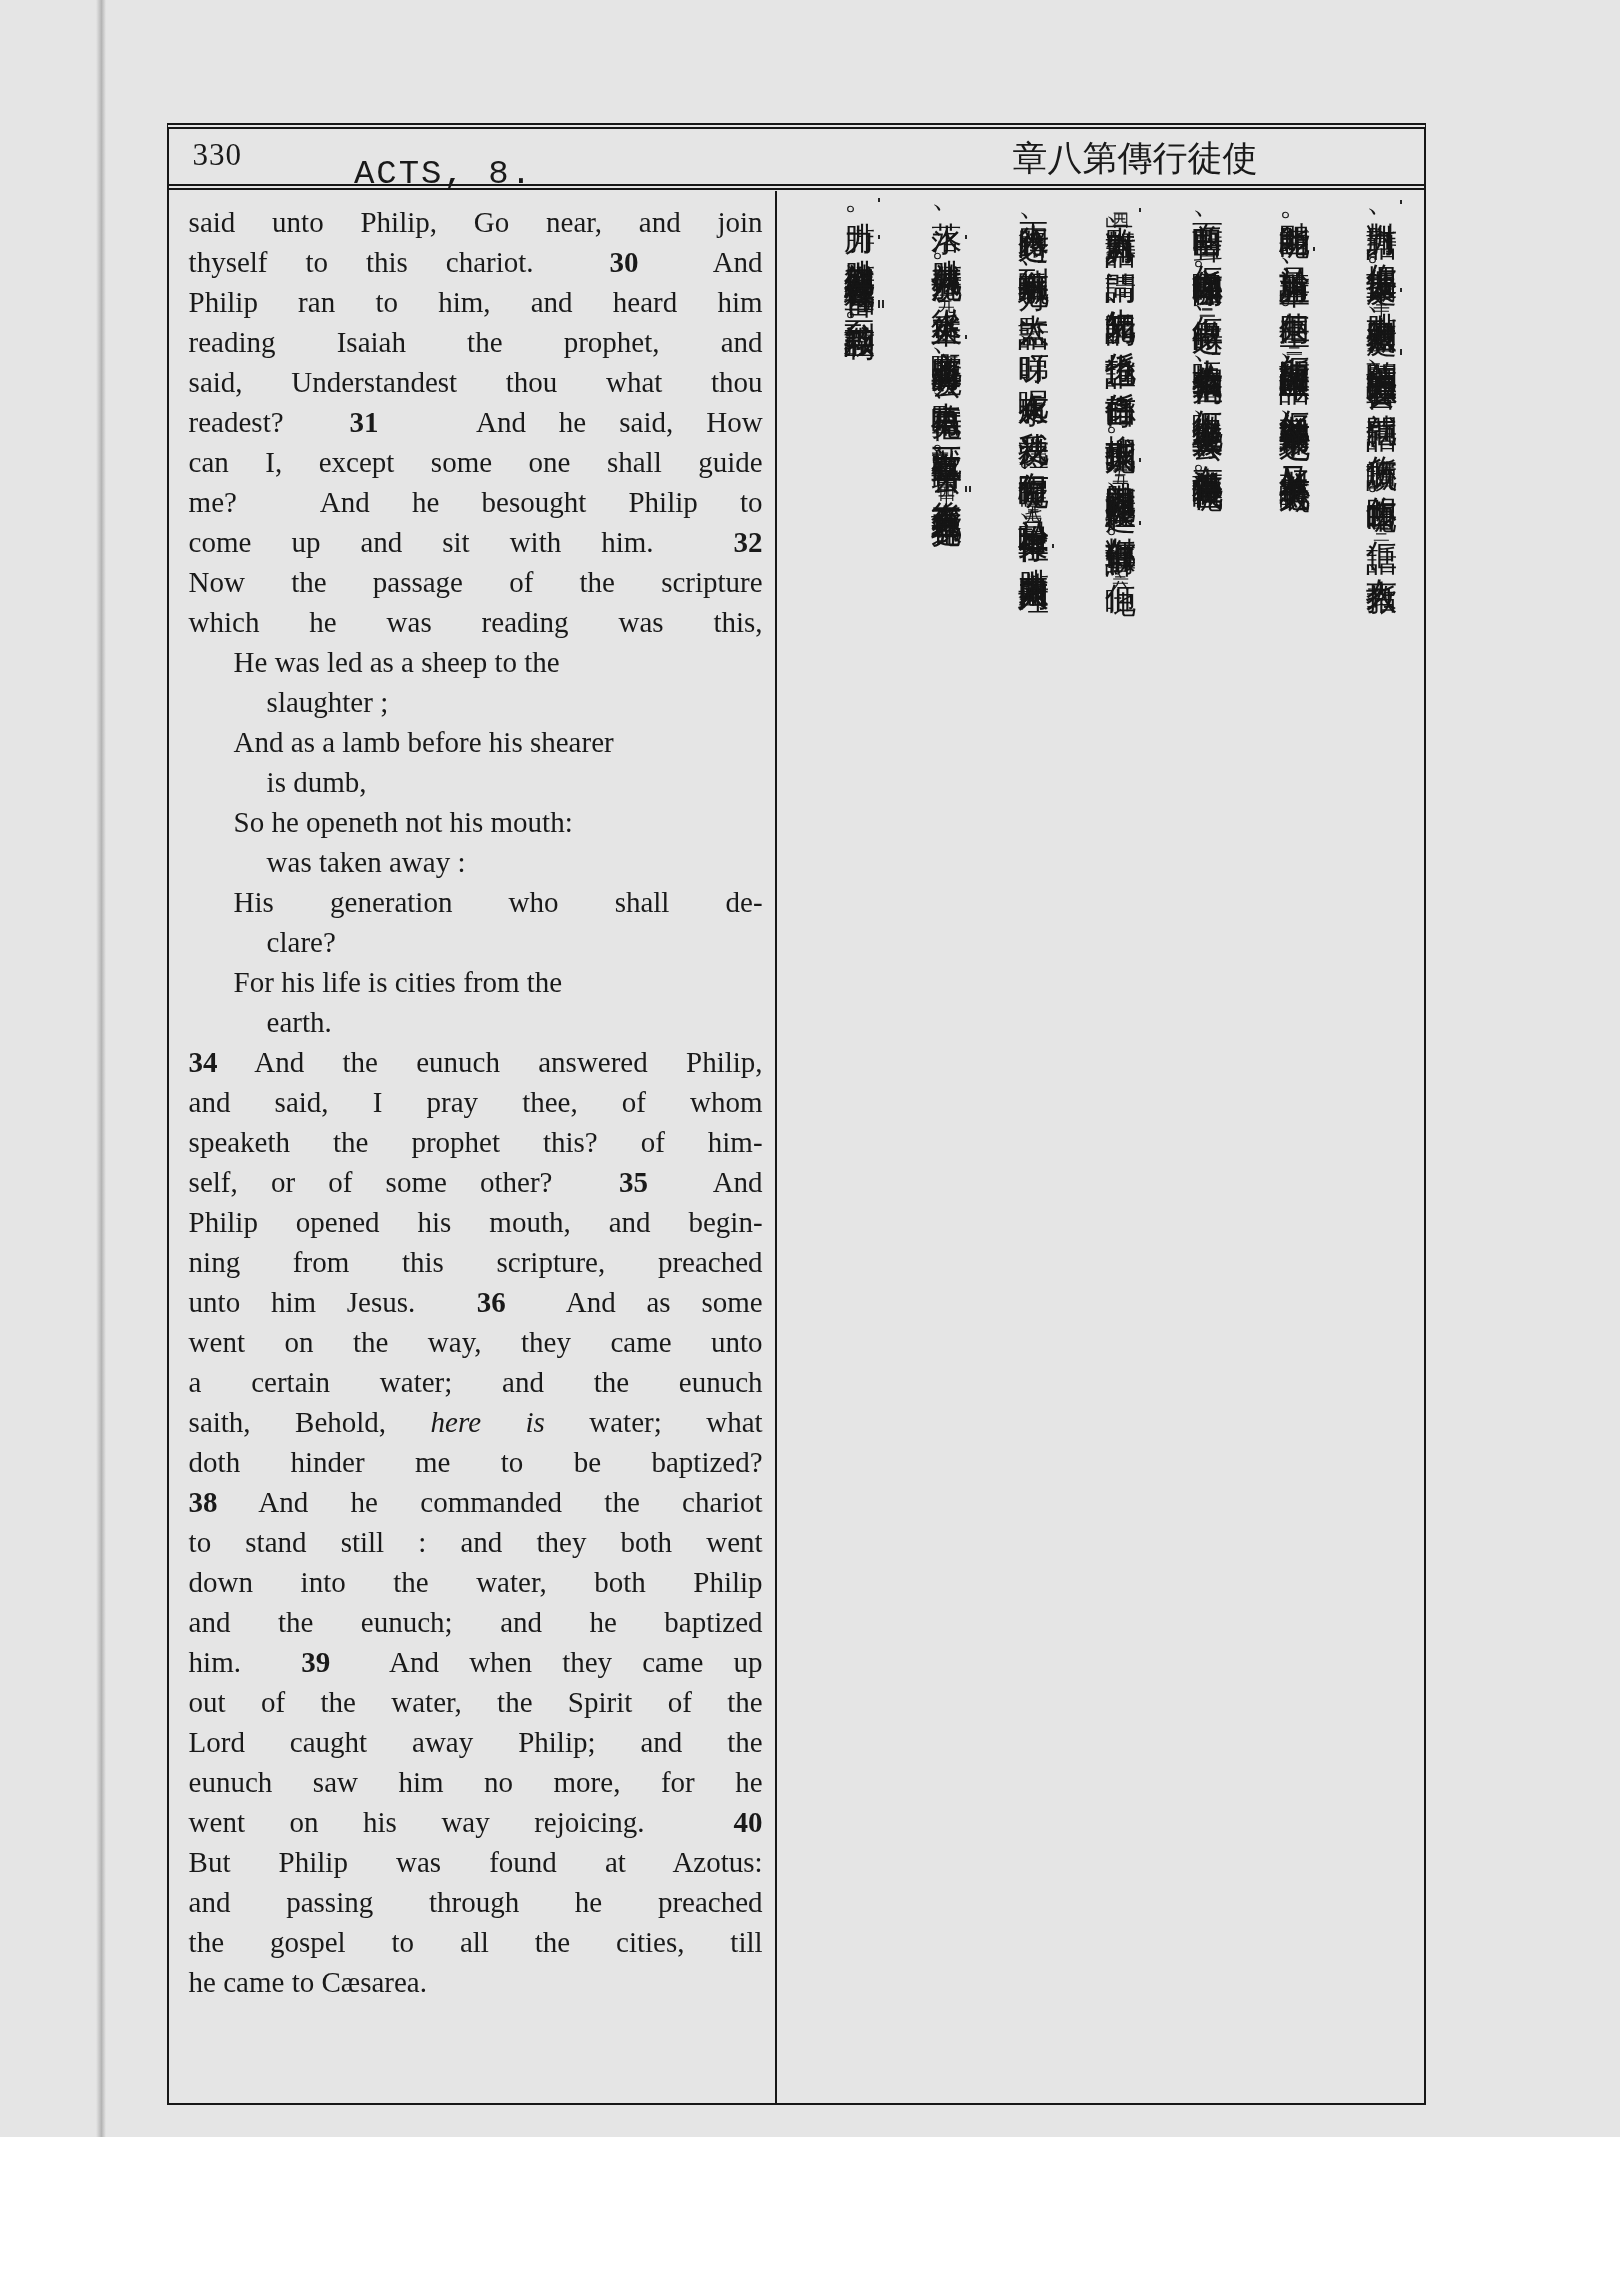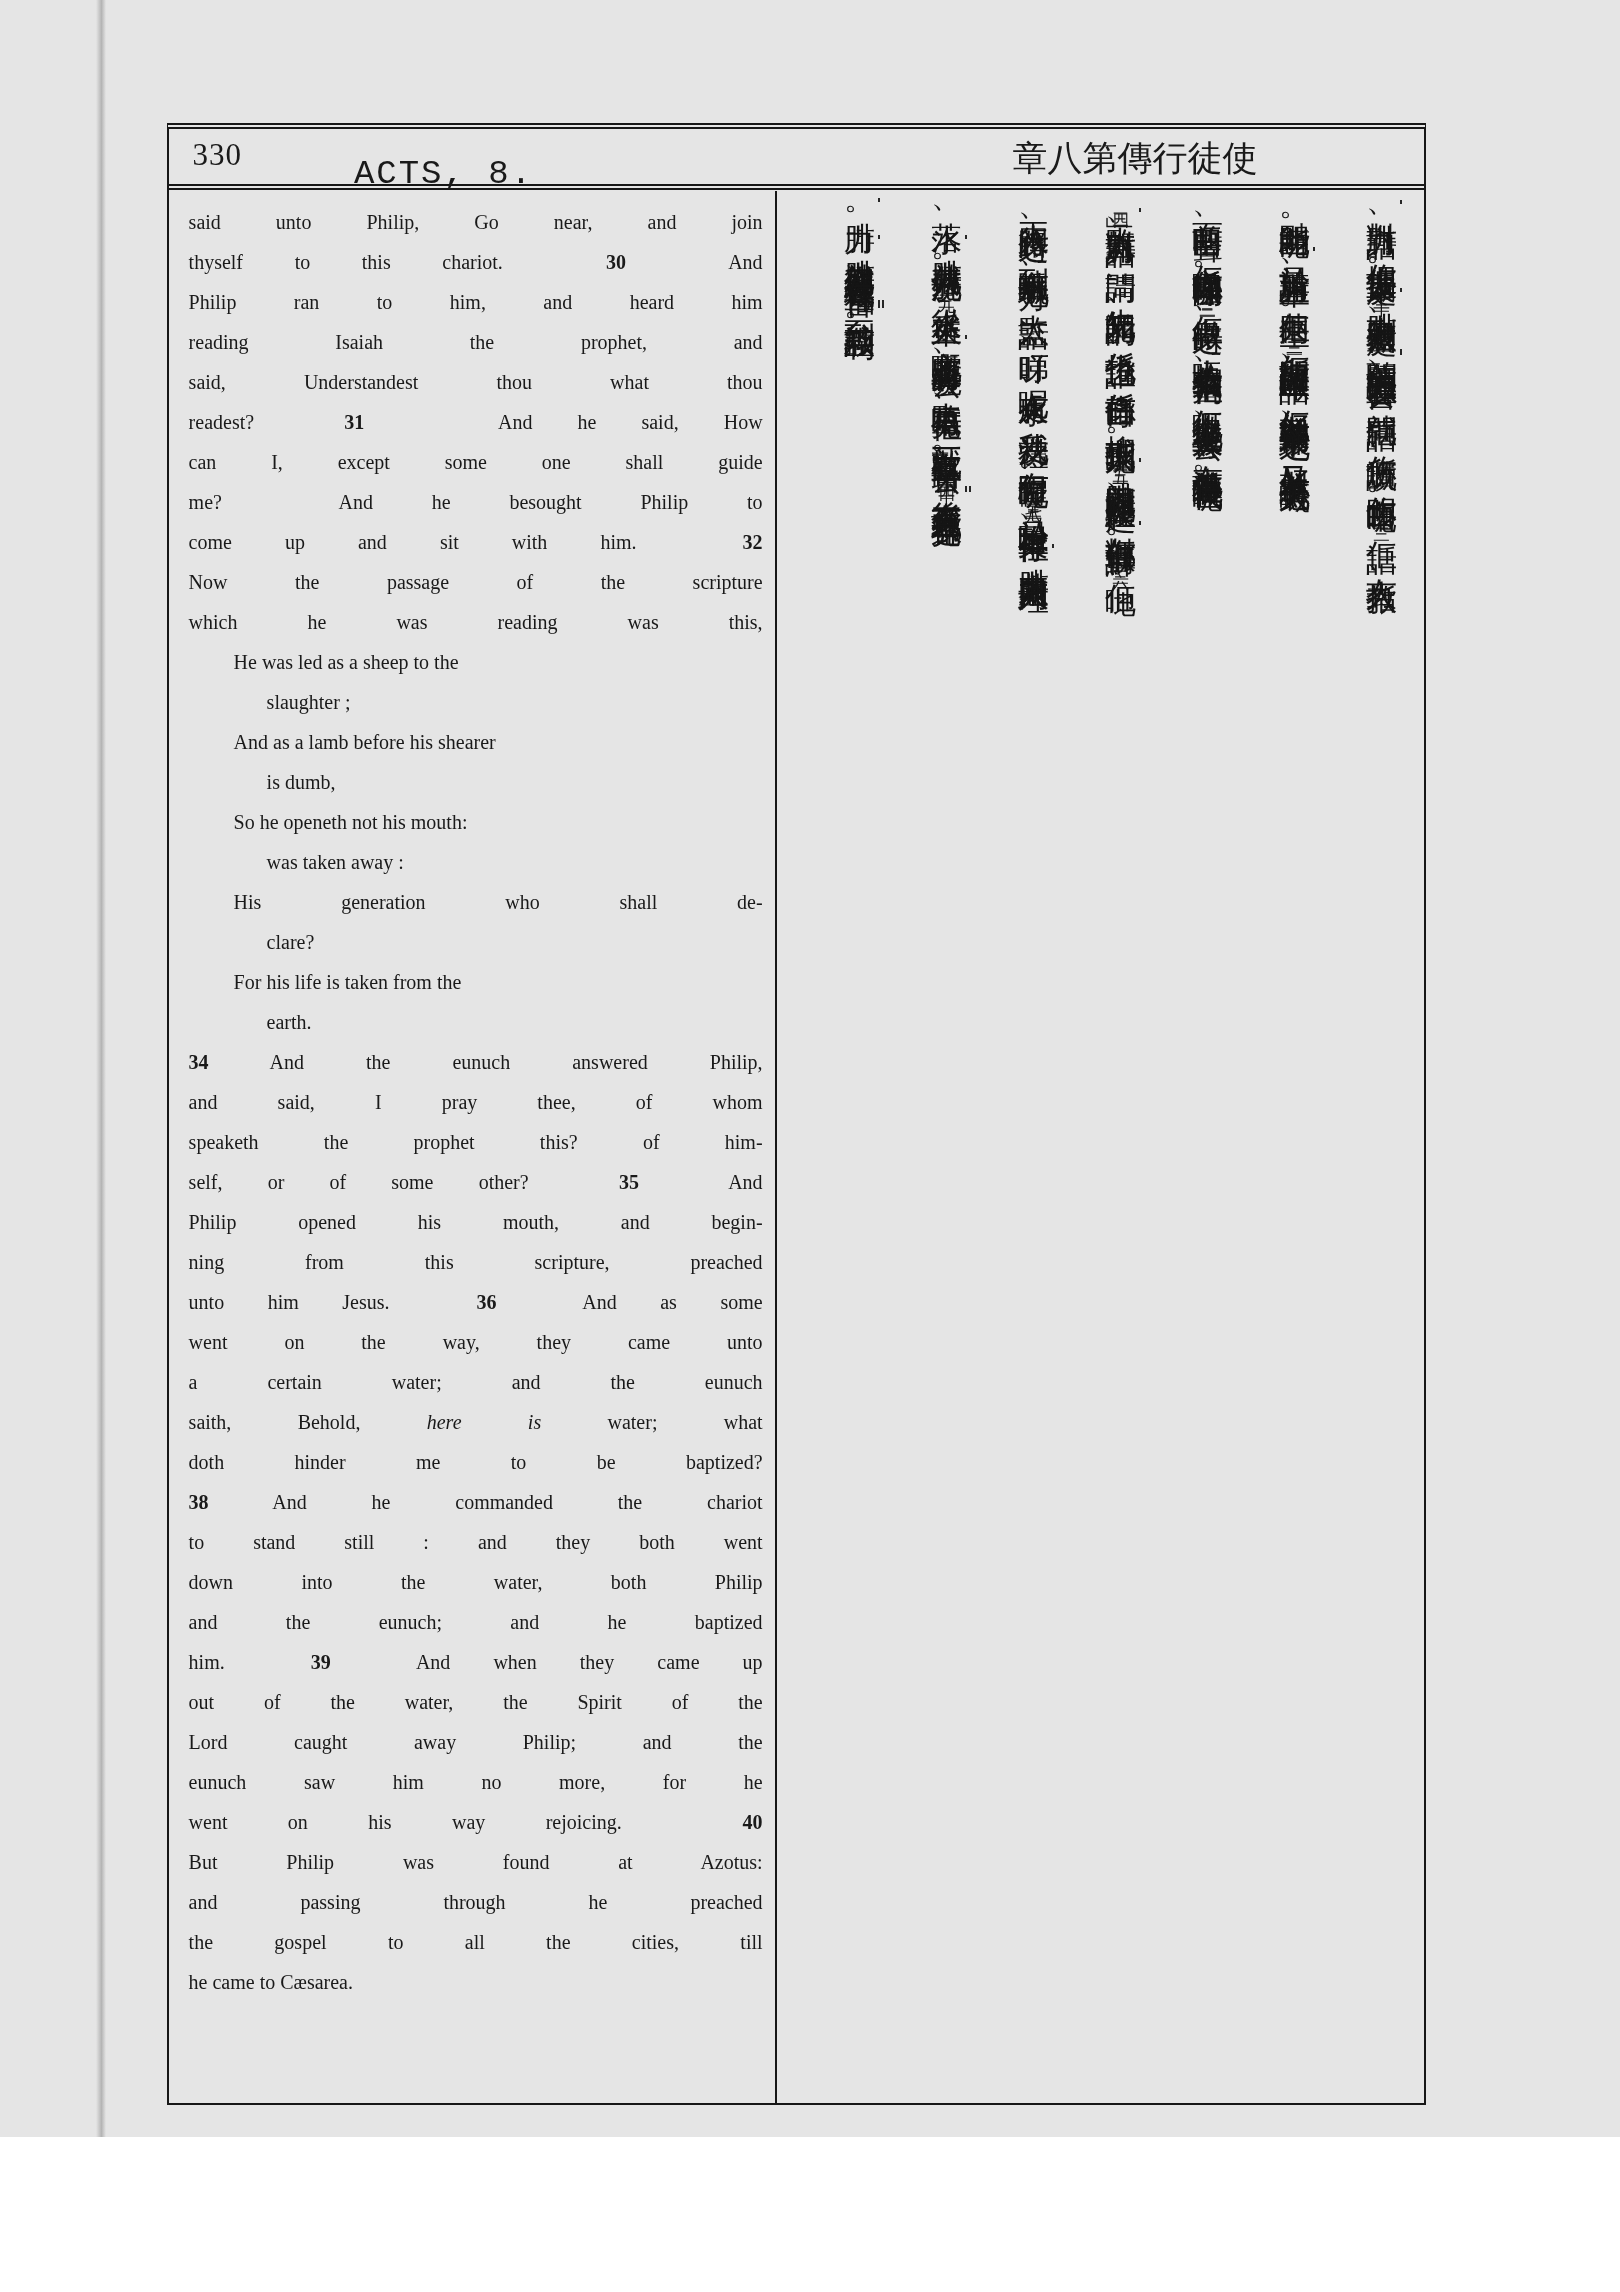--- a/index.html
+++ b/index.html
@@ -9,21 +9,21 @@
         background:linear-gradient(90deg,rgba(0,0,0,0) 0%,rgba(90,90,90,.35) 55%,rgba(0,0,0,0) 100%);}
   .frame{position:absolute;left:167px;top:123px;width:1255px;height:1974px;
         border-top:6.9px double #171717;border-bottom:2.9px solid #171717;
         border-left:2.9px solid #171717;border-right:2px solid #171717;}
   .header{position:absolute;left:0;right:0;top:0;height:55px;border-bottom:6.9px double #171717;}
   .pgnum{position:absolute;left:23.5px;top:7.8px;font-size:31px;letter-spacing:1px;}
   .ltitle{position:absolute;left:108px;width:333px;top:26px;text-align:center;font-size:34px;letter-spacing:2px;font-family:Liberation Mono, monospace;}
   .rtitle{position:absolute;left:765px;width:402px;top:5.9px;text-align:center;font-size:35px;
         font-family:"DejaVu Sans","Liberation Serif",serif;}
   .divider{position:absolute;left:606px;top:62px;width:2px;bottom:0;background:#171717;}
-  .english{position:absolute;left:19.6px;top:73px;width:574px;font-size:20px;line-height:40px;}
+  .english{position:absolute;left:19.6px;top:73px;width:574px;font-size:29px;line-height:40px;}
   .eline{white-space:pre-wrap;min-height:40px;}
   .eline.just{text-align:justify;text-align-last:justify;}
   .ind1{padding-left:45px;}
   .ind2{padding-left:78px;}
   .vnum{font-weight:bold;}
   .ital{font-style:italic;}
   .chinese{position:absolute;left:627px;top:69px;width:612px;height:1921px;
         display:flex;flex-direction:row-reverse;justify-content:flex-start;gap:35px;padding-right:15.7px;}
   .ccol{writing-mode:vertical-rl;text-orientation:upright;width:52px;height:100%;
         font-size:31px;line-height:52px;letter-spacing:2px;
@@ -57,21 +57,21 @@
         <div class="eline ind0 just"><span class="run">Now the passage of the scripture</span></div>
         <div class="eline ind0 just"><span class="run">which he was reading was this,</span></div>
         <div class="eline ind1"><span class="run">He was led as a sheep to the</span></div>
         <div class="eline ind2"><span class="run">slaughter ;</span></div>
         <div class="eline ind1"><span class="run">And as a lamb before his shearer</span></div>
         <div class="eline ind2"><span class="run">is dumb,</span></div>
         <div class="eline ind1"><span class="run">So he openeth not his mouth:</span></div>
         <div class="eline ind2"><span class="run">was taken away :</span></div>
         <div class="eline ind1 just"><span class="run">His generation who shall de-</span></div>
         <div class="eline ind2"><span class="run">clare?</span></div>
-        <div class="eline ind1"><span class="run">For his life is taken from the</span></div>
+        <div class="eline ind1"><span class="run">For his life is cities from the</span></div>
         <div class="eline ind2"><span class="run">earth.</span></div>
         <div class="eline ind0 just"><span class="vnum">34</span><span class="run"> And the eunuch answered Philip,</span></div>
         <div class="eline ind0 just"><span class="run">and said, I pray thee, of whom</span></div>
         <div class="eline ind0 just"><span class="run">speaketh the prophet this? of him-</span></div>
         <div class="eline ind0 just"><span class="run">self, or of some other?  </span><span class="vnum">35</span><span class="run">  And</span></div>
         <div class="eline ind0 just"><span class="run">Philip opened his mouth, and begin-</span></div>
         <div class="eline ind0 just"><span class="run">ning from this scripture, preached</span></div>
         <div class="eline ind0 just"><span class="run">unto him Jesus.  </span><span class="vnum">36</span><span class="run">  And as some</span></div>
         <div class="eline ind0 just"><span class="run">went on the way, they came unto</span></div>
         <div class="eline ind0 just"><span class="run">a certain water; and the eunuch</span></div>

